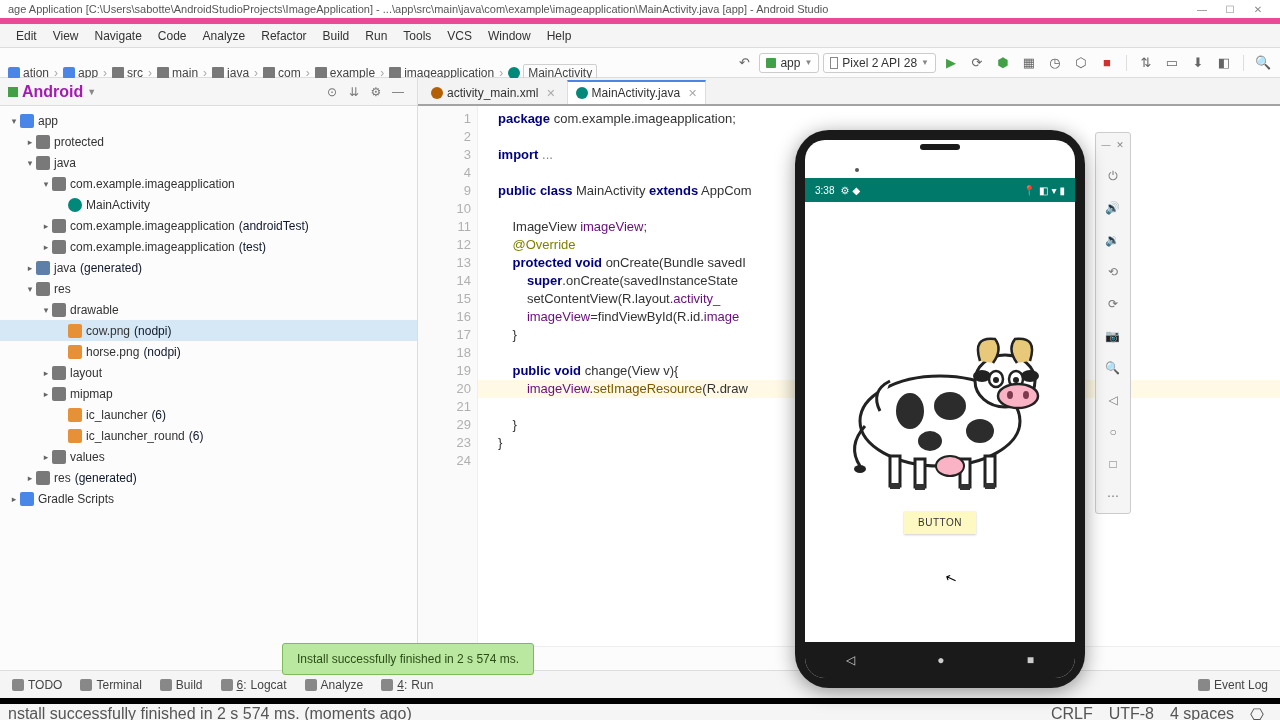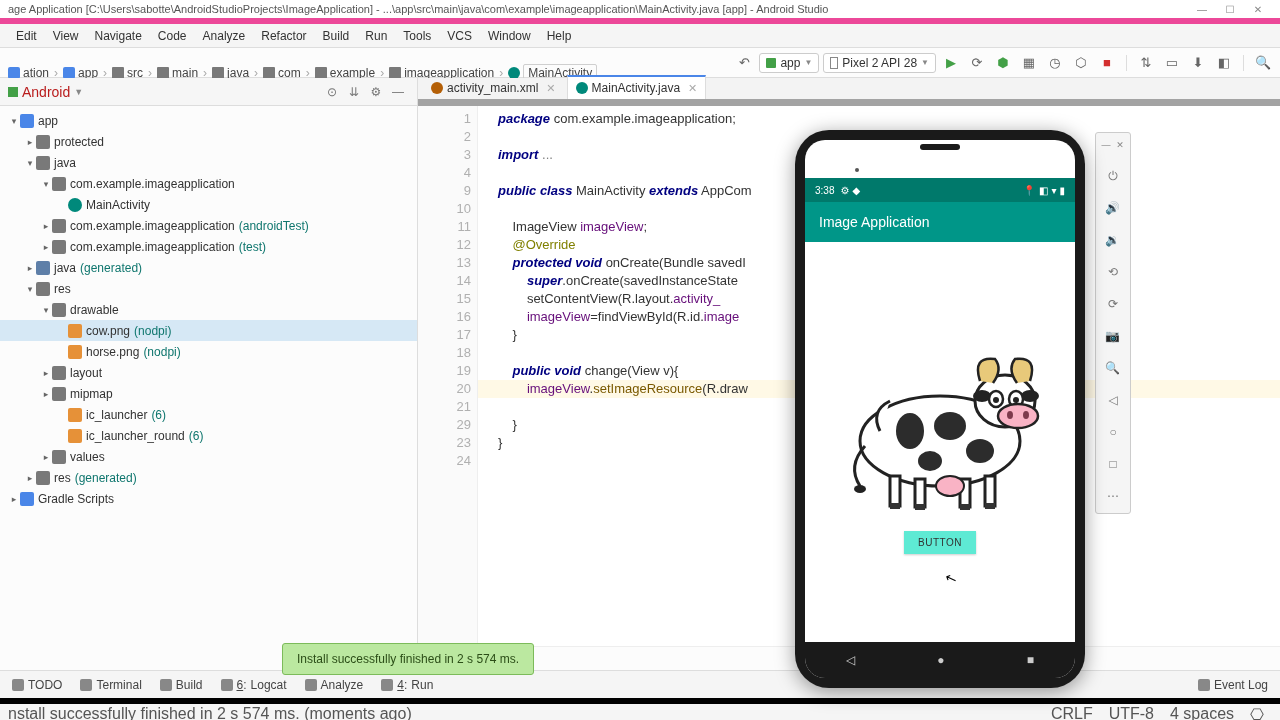--- a/index.html
+++ b/index.html
@@ -31,74 +31,74 @@
 .tbtn { width: 22px; height: 22px; display: flex; align-items: center; justify-content: center; border-radius: 3px; font-size: 13px; color: #666; }
 .tbtn.run { color: #43a047; }
 .tbtn.stop { color: #d32f2f; }
 
 
 .main { display: flex; height: calc(100% - 24px - 24px - 30px - 28px - 22px); }
 
 
 .project { width: 418px; border-right: 1px solid #ddd; background: #fcfcfc; display: flex; flex-direction: column; }
 .project-header { height: 28px; display: flex; align-items: center; padding: 0 8px; border-bottom: 1px solid #ddd; background: #f6f6f6; }
-.project-header .txt { font-weight: normal; font-size: 14px; color: #b91c1c; }
+.project-header .txt { font-weight: bold; font-size: 16px; color: #a21caf; }
 .project-header .caret { margin-left: 4px; color: #888; font-size: 9px; }
 .project-header .gap { flex: 1; }
 .project-header .pbtn { width: 22px; height: 22px; display: flex; align-items: center; justify-content: center; color: #777; }
 
 .tree { flex: 1; overflow: auto; padding: 4px 0; }
 .tree-row { display: flex; align-items: center; height: 21px; padding-left: 8px; font-size: 12px; }
 .tree-row.selected { background: #d6e8f5; }
 .tree-indent { display: inline-block; }
 .tree-caret { width: 12px; display: inline-flex; align-items: center; justify-content: center; color: #666; font-size: 9px; }
 .tree-icon { width: 14px; height: 14px; margin-right: 4px; display: inline-block; border-radius: 2px; vertical-align: middle; }
 .ti-folder { background: #797979; }
 .ti-mod { background: #4a86e8; }
 .ti-java { background: #5e7fa8; border-radius: 2px; }
 .ti-class { background: #00897b; border-radius: 50%; }
 .ti-img { background: #e69138; }
 .ti-xml { background: #b45f06; }
 .ti-res { background: #797979; }
 .tree-label { color: #333; }
-.tree-note { color: #0f766e; margin-left: 4px; }
+.tree-note { color: #0f172a; margin-left: 4px; }
 
 
 .editor { flex: 1; display: flex; flex-direction: column; background: #fff; position: relative; }
-.tabrow { height: 28px; display: flex; align-items: flex-end; background: #f3f3f3; border-bottom: 7px solid #a3a3a3; padding-left: 4px; }
+.tabrow { height: 28px; display: flex; align-items: flex-end; background: #f3f3f3; border-bottom: 2px solid #a3a3a3; padding-left: 4px; }
 .tab { display: flex; align-items: center; padding: 4px 8px; font-size: 12px; margin-right: 2px; border: 1px solid transparent; border-bottom: none; gap: 4px; }
 .tab.active { background: #fff; border-color: #ddd; border-top: 2px solid #4a86e8; }
 .tab .ficon { width: 12px; height: 12px; }
 .tab .close { color: #aaa; font-size: 11px; margin-left: 4px; }
 
 .code { flex: 1; display: flex; font-family: "Consolas", monospace; font-size: 13px; overflow: hidden; }
 .gutter { width: 60px; background: #fafafa; border-right: 1px solid #eee; text-align: right; color: #b0b0b0; padding: 4px 6px 4px 0; line-height: 18px; }
 .gutter .gln { display: flex; justify-content: flex-end; align-items: center; height: 18px; gap: 4px; }
 .gutter .num { min-width: 20px; }
 .codebody { flex: 1; padding: 4px 0 4px 20px; line-height: 18px; white-space: pre; position: relative; }
 .codeline { height: 18px; }
 .hl-line { background: #fff9e6; width: 100%; position: absolute; height: 18px; left: 0; }
-.kw { color: #000080; font-weight: bold; font-style: italic; }
+.kw { color: #000080; font-weight: bold; }
 .ann { color: #808000; }
 .ident { color: #660e7a; }
 .method { color: #7a5901; }
 .dim { color: #808080; }
 
 
 .emulator { position: absolute; left: 795px; top: 130px; width: 290px; height: 558px; background: #1a1a1a; border-radius: 34px; box-shadow: 0 4px 20px rgba(0,0,0,0.4); padding: 10px; z-index: 20; }
 .em-screen { width: 100%; height: 100%; background: #fff; border-radius: 20px; overflow: hidden; display: flex; flex-direction: column; position: relative; }
 .em-notch { position: absolute; top: 4px; left: 50%; transform: translateX(-50%); width: 40px; height: 6px; background: #1a1a1a; border-radius: 3px; }
 .em-speaker { position: absolute; top: 28px; left: 50px; width: 4px; height: 4px; background: #555; border-radius: 50%; }
 .em-status { height: 24px; background: #00796b; display: flex; align-items: center; padding: 0 10px; color: #fff; font-size: 10px; margin-top: 38px; }
 .em-status .gap { flex: 1; }
 .em-status .iset { display: flex; gap: 3px; align-items: center; }
 .em-appbar { height: 40px; background: #009688; display: flex; align-items: center; padding: 0 14px; color: #fff; font-size: 14px; font-weight: 500; }
 .em-content { flex: 1; background: #fff; display: flex; flex-direction: column; align-items: center; justify-content: center; gap: 20px; }
 .em-img { width: 220px; height: 180px; display: flex; align-items: center; justify-content: center; }
-.em-btn { padding: 6px 14px; background: #5eead4; color: #333; font-size: 10px; font-weight: 500; letter-spacing: 0.5px; box-shadow: 0 1px 2px rgba(0,0,0,0.2); }
+.em-btn { padding: 6px 14px; background: #fef9c3; color: #333; font-size: 10px; font-weight: 500; letter-spacing: 0.5px; box-shadow: 0 1px 2px rgba(0,0,0,0.2); }
 .em-nav { height: 36px; background: #1a1a1a; display: flex; align-items: center; justify-content: space-around; }
 .em-navbtn { color: #ccc; font-size: 12px; }
 
 .cursor-arrow { position: absolute; left: 945px; top: 570px; color: #000; font-size: 14px; z-index: 30; transform: rotate(-20deg); }
 
 
 .em-sidebar { position: absolute; left: 1095px; top: 132px; width: 36px; background: #f5f5f5; border: 1px solid #ccc; border-radius: 3px; padding: 6px 0; display: flex; flex-direction: column; align-items: center; gap: 10px; z-index: 15; }
 .em-sidebar .top-ctrl { display: flex; gap: 2px; margin-bottom: 4px; }
 .em-sidebar .ctl { width: 12px; height: 12px; display: flex; align-items: center; justify-content: center; color: #888; font-size: 9px; }
 .em-sbtn { width: 22px; height: 22px; display: flex; align-items: center; justify-content: center; color: #777; }
@@ -506,23 +506,20 @@
           <span>⚙</span>
           <span>◆</span>
         </span>
       <span class="gap"></span>
       <span class="iset">
           <span>📍</span>
           <span>◧</span>
           <span>▾</span>
           <span>▮</span>
         </span>
-    </div>
-    <div class="em-appbar">
-      <span>Image Application</span>
     </div>
     <div class="em-content">
       <div class="em-img">
         <svg class="cow" viewBox="0 0 220 180">
           <ellipse cx="110" cy="110" rx="80" ry="45" fill="#fff" stroke="#222" stroke-width="3"></ellipse>
           <path d="M50 100 q-10 -20 10 -30" fill="#fff" stroke="#222" stroke-width="3"></path>
           <ellipse cx="80" cy="100" rx="14" ry="18" fill="#2c2c2c"></ellipse>
           <ellipse cx="120" cy="95" rx="16" ry="14" fill="#2c2c2c"></ellipse>
           <ellipse cx="100" cy="130" rx="12" ry="10" fill="#2c2c2c"></ellipse>
           <ellipse cx="150" cy="120" rx="14" ry="12" fill="#2c2c2c"></ellipse>

